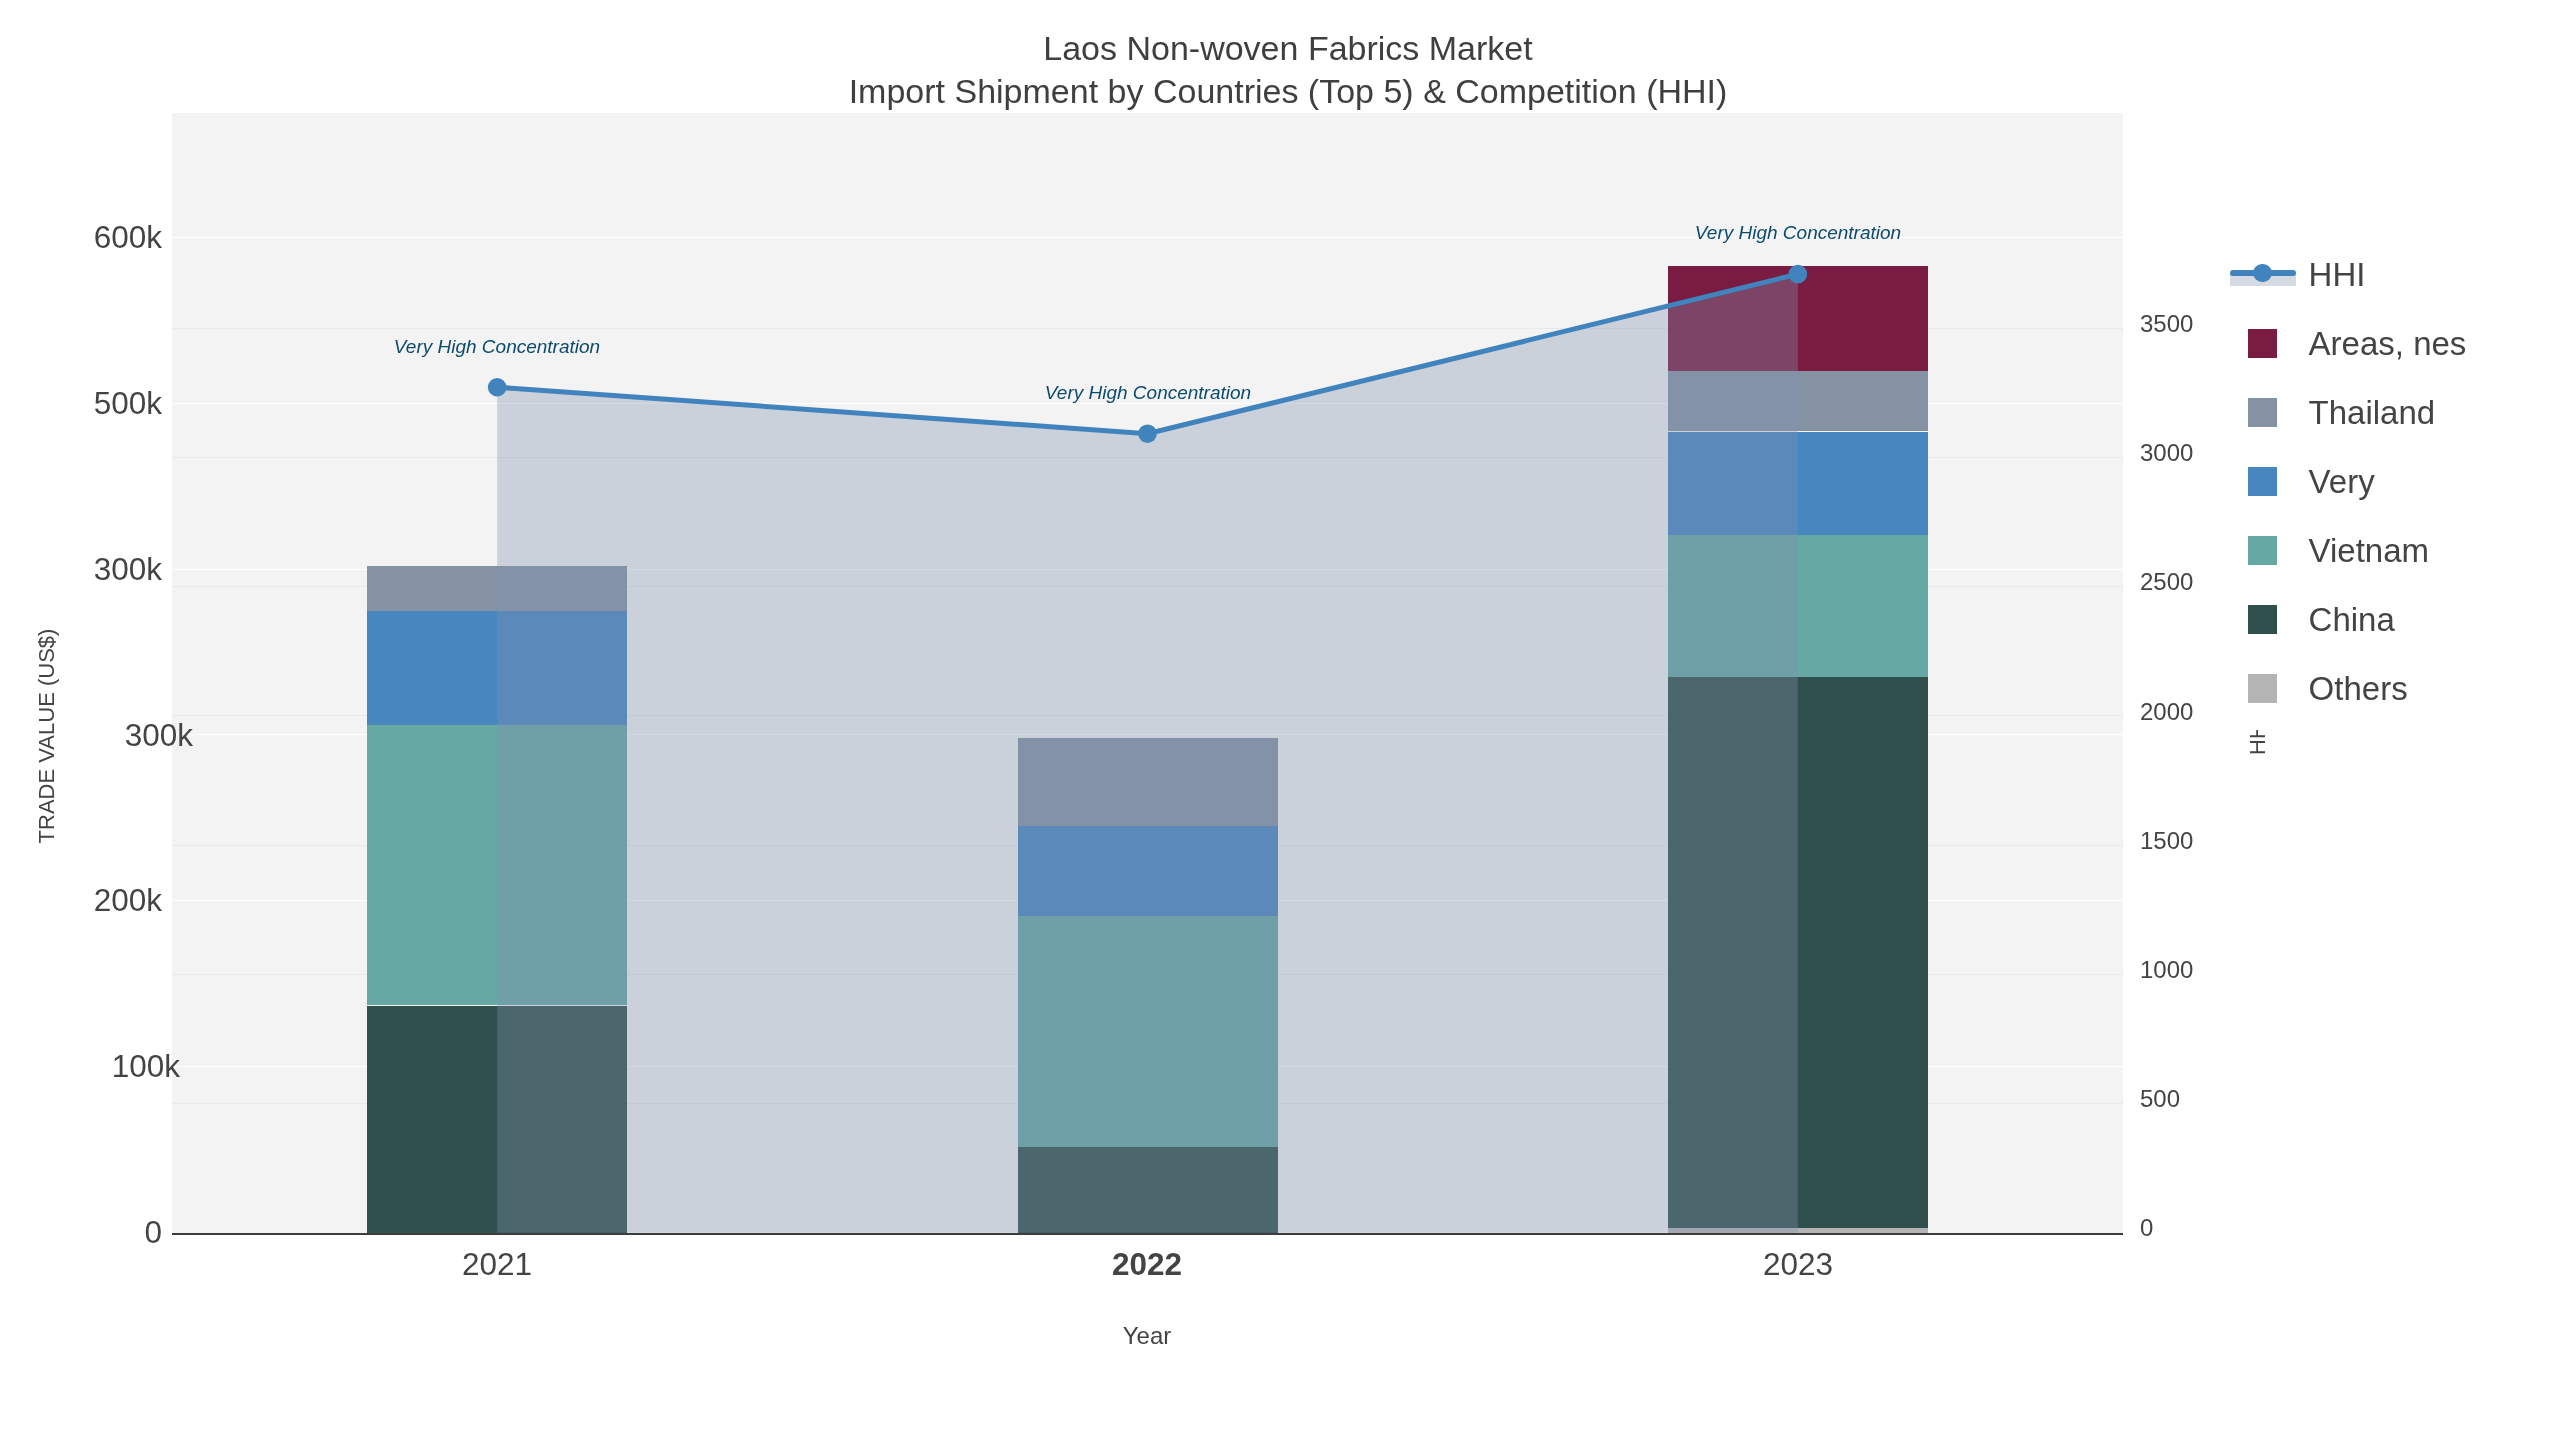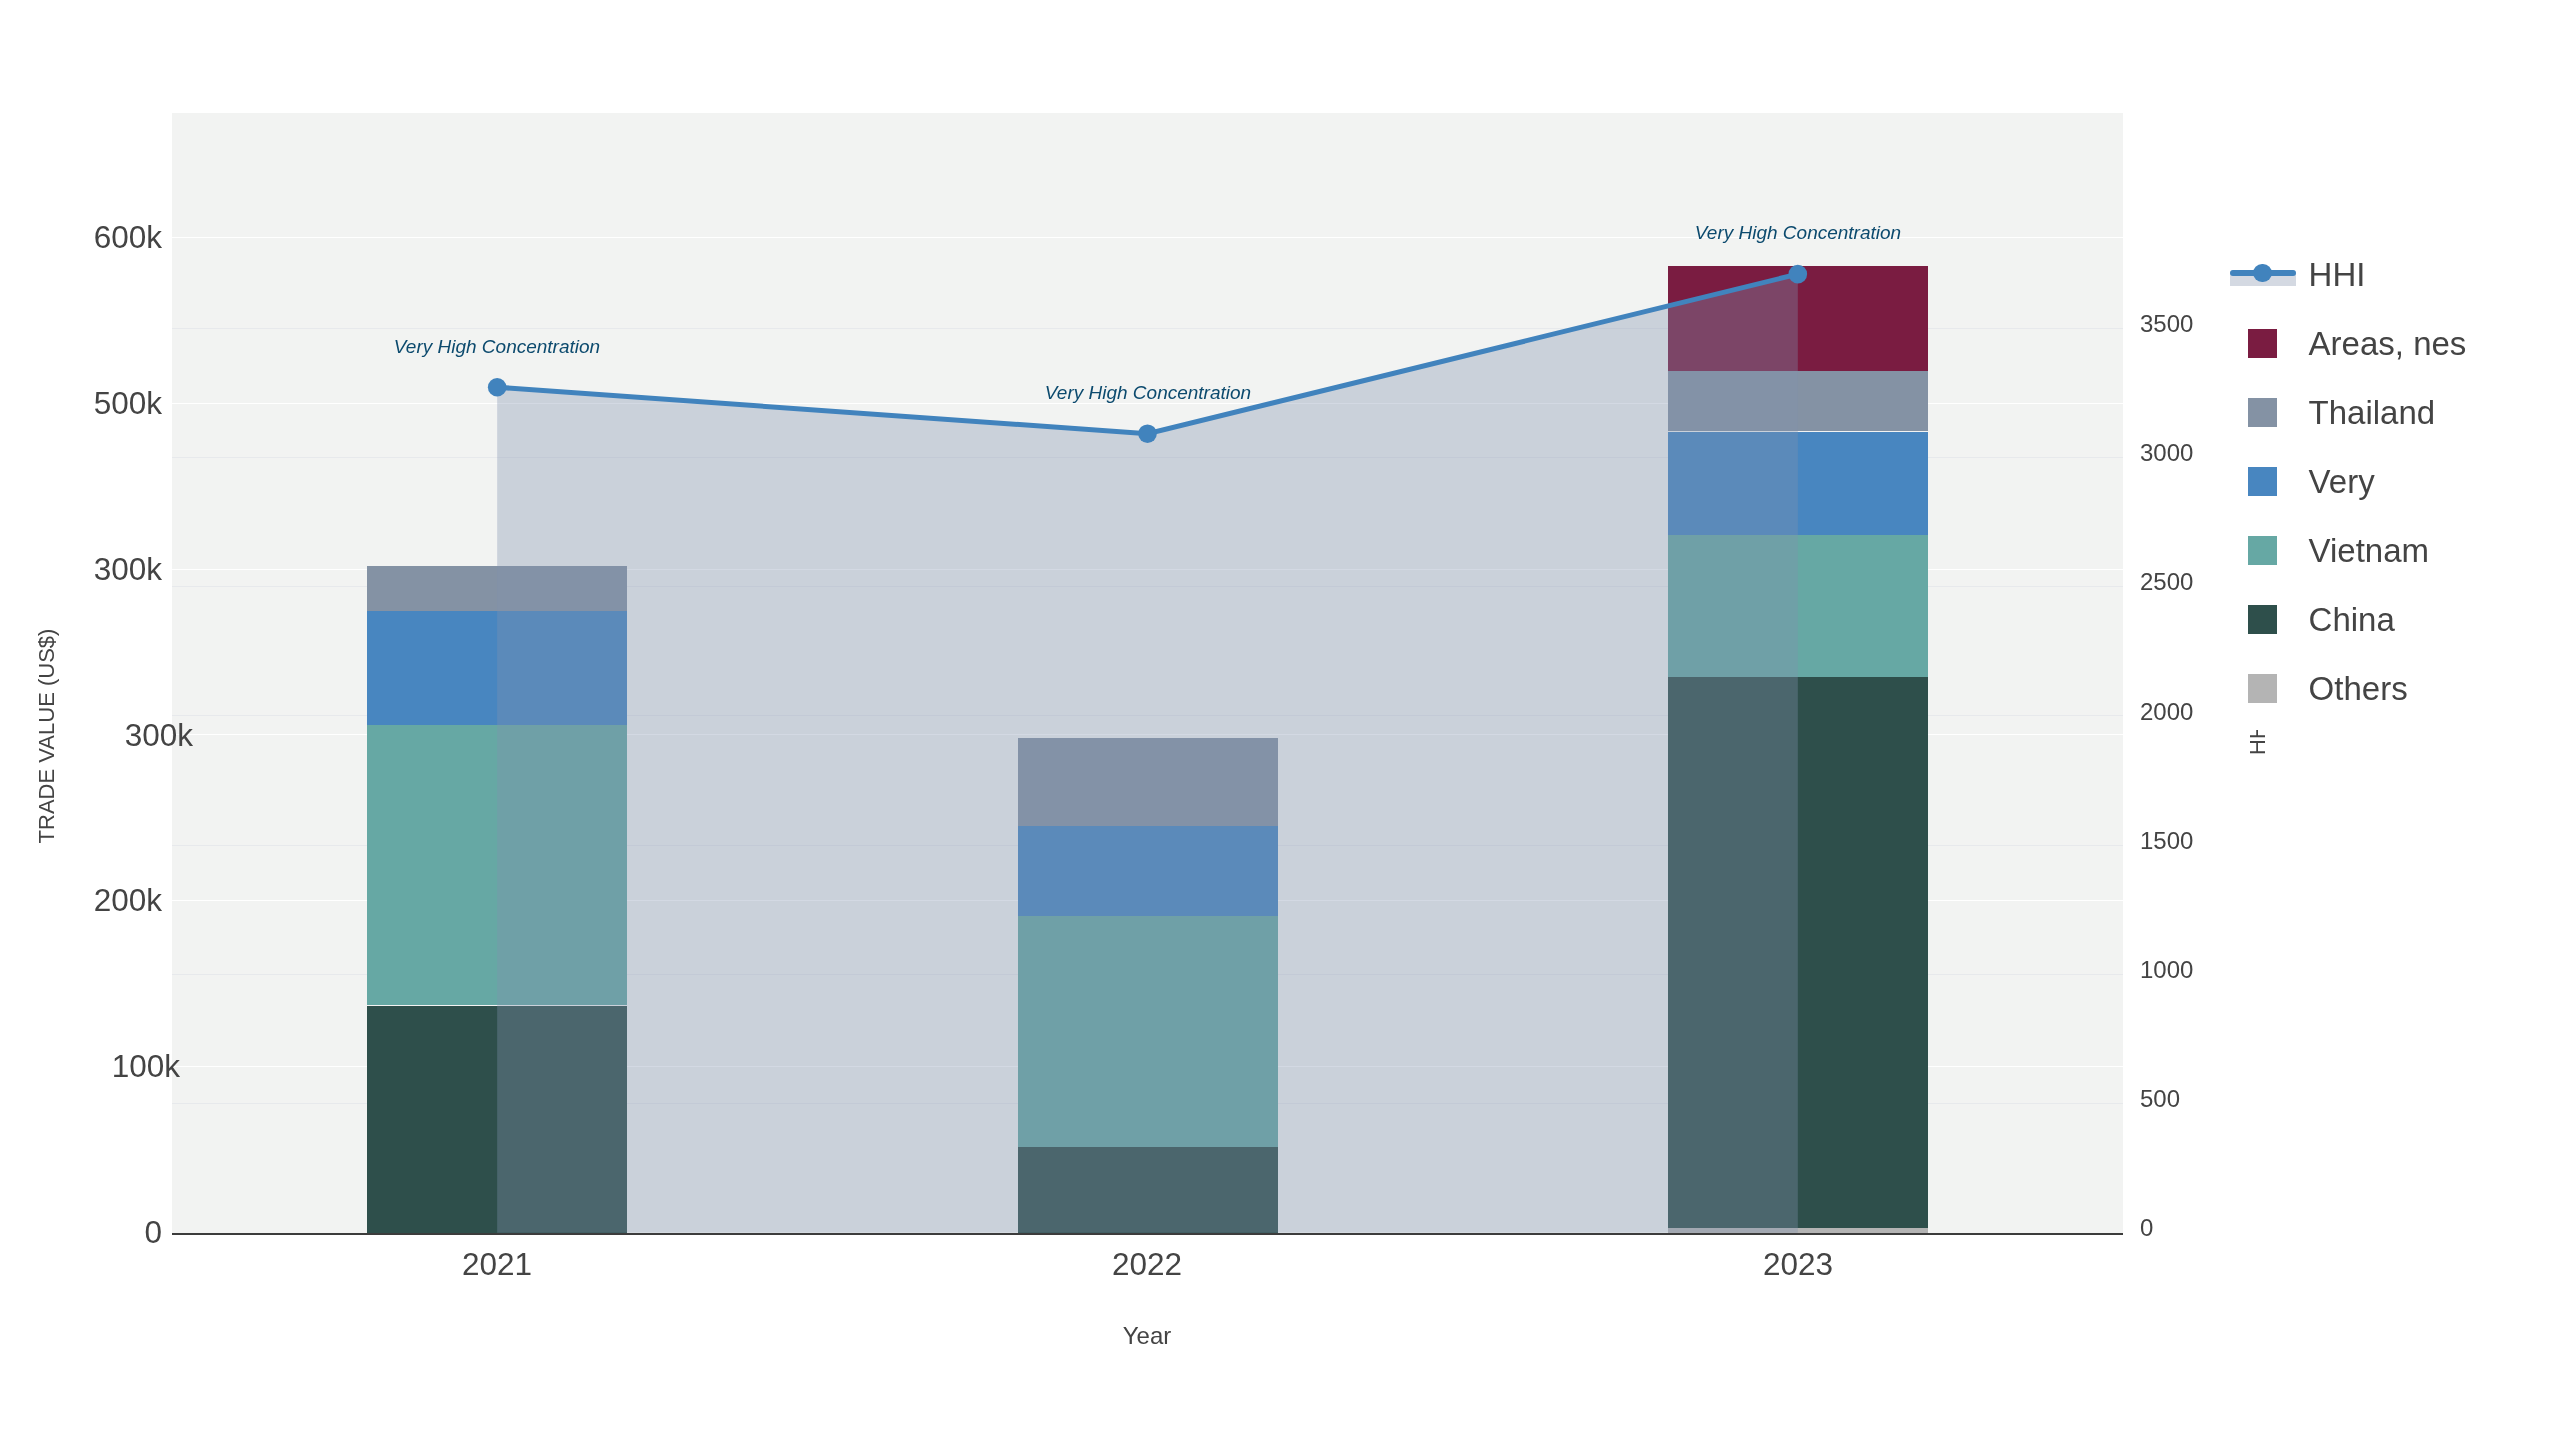--- a/index.html
+++ b/index.html
@@ -50,20 +50,24 @@
   .legend-line-band { position:absolute; left:0; top:11.4px; width:66px; height:13px; background:#d4d9e2; }
   .legend-line-stroke { position:absolute; left:0; top:8.6px; width:66px; height:5.7px; border-radius:2.9px; }
   .legend-line-dot { position:absolute; left:23.6px; top:2.1px; width:18.6px; height:18.6px; border-radius:50%; }
   .legend-label { font-size:33px; color:#444; margin-left:10px; white-space:nowrap; }
 </style>
 </head>
 <body>
 
 <div class="figure">
 
+  <div class="title-block">
+    <div class="title-line1">Laos Non-woven Fabrics Market</div>
+    <div class="title-line2">Import Shipment by Countries (Top 5) &amp; Competition (HHI)</div>
+  </div>
 
   <div class="plot-area">
       <div class="gridline2" style="top: 990px;"></div>
       <div class="gridline2" style="top: 861px;"></div>
       <div class="gridline2" style="top: 732px;"></div>
       <div class="gridline2" style="top: 602px;"></div>
       <div class="gridline2" style="top: 473px;"></div>
       <div class="gridline2" style="top: 344px;"></div>
       <div class="gridline2" style="top: 215px;"></div>
       <div class="gridline" style="top: 953px;"></div>
@@ -112,21 +116,21 @@
       <div class="ytick-right" style="top: 1085px;">500</div>
       <div class="ytick-right" style="top: 956px;">1000</div>
       <div class="ytick-right" style="top: 827px;">1500</div>
       <div class="ytick-right" style="top: 698px;">2000</div>
       <div class="ytick-right" style="top: 568px;">2500</div>
       <div class="ytick-right" style="top: 439px;">3000</div>
       <div class="ytick-right" style="top: 310px;">3500</div>
     </div>
   <div id="x-ticks">
       <div class="xtick" style="left: 497px; top: 1246px;">2021</div>
-      <div class="xtick" style="left: 1147px; top: 1246px;">2022</div>
+      <div class="xtick" style="left: 1147px; top: 1246px; font-weight: bold;">2022</div>
       <div class="xtick" style="left: 1798px; top: 1246px;">2023</div>
     </div>
 
   <div class="axis-title-left">TRADE VALUE (US$)</div>
   <div class="axis-title-right">HHI</div>
   <div class="axis-title-x">Year</div>
 
   <div class="legend" id="legend">
       <div class="legend-row">
         <div class="legend-swatch-box">

